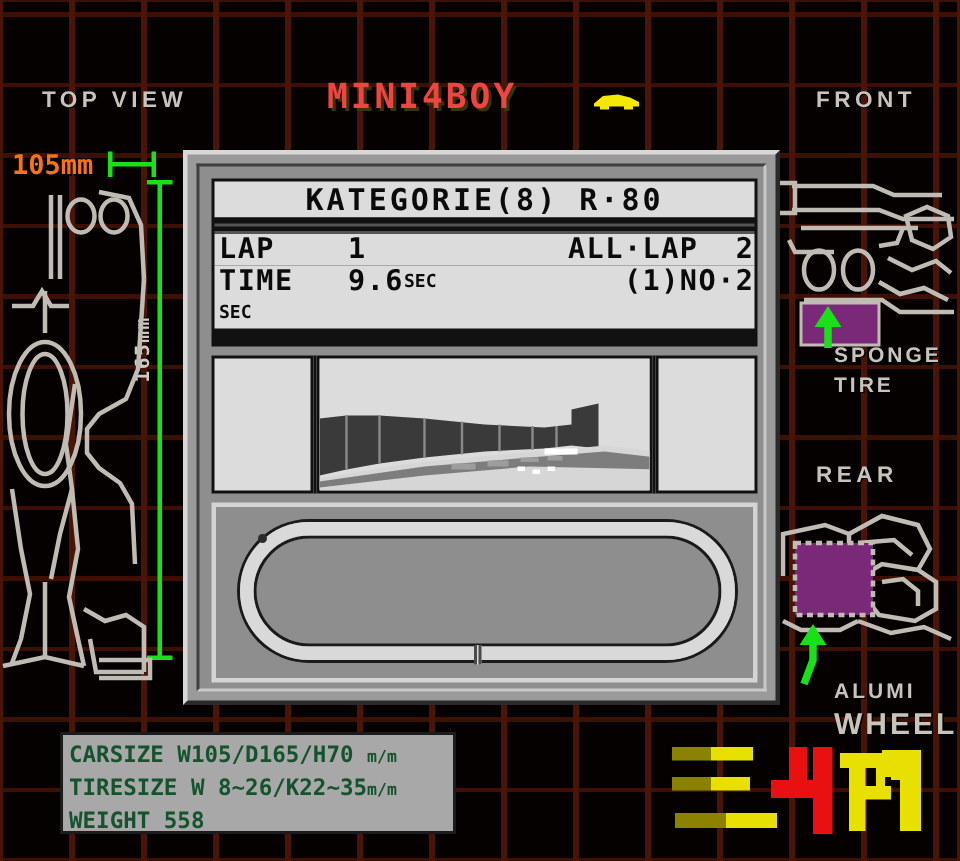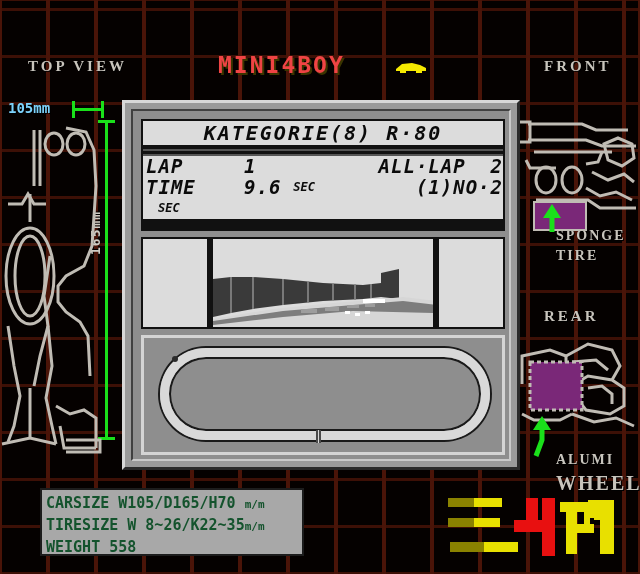--- a/index.html
+++ b/index.html
@@ -13,21 +13,21 @@
     position:absolute;left:0;top:0;width:640px;height:574px;
     background-color:#050100;
     background-image:
       repeating-linear-gradient(to right, #4a1408 0 4px, transparent 4px 48px),
       repeating-linear-gradient(to bottom, #3d1006 0 3px, transparent 3px 47px);
     background-position:-2px -2px, 0 8px;
   }
   .lbl{
     position:absolute;color:#c8c4bc;font-size:15px;letter-spacing:3px;
     font-weight:bold;text-shadow:1px 1px 0 #000;white-space:nowrap;
-    font-family:Liberation Serif, serif;
+    font-family:Liberation Sans, sans-serif;
   }
   
   #title{
     position:absolute;left:218px;top:52px;color:#ef4444;font-size:23px;
     font-weight:bold;letter-spacing:2px;white-space:nowrap;
     text-shadow:2px 2px 0 #3a3400;
     font-family:"DejaVu Sans Mono","Liberation Mono",monospace;
   }
   #title-car{
     position:absolute;left:394px;top:60px;width:34px;height:14px;
@@ -39,38 +39,37 @@
     border-top:3px solid #d8d8d8;border-left:3px solid #d8d8d8;
     border-right:3px solid #2a2a2a;border-bottom:3px solid #2a2a2a;
     box-sizing:border-box;
   }
   #console-inner{
     position:absolute;left:6px;top:6px;width:380px;height:352px;
     background:#8e8e8e;
     border-top:2px solid #404040;border-left:2px solid #404040;
     border-right:2px solid #c9c9c9;border-bottom:2px solid #c9c9c9;
     box-sizing:border-box;
-    font-style:italic;
   }
   
   #infoblock{
     position:absolute;left:8px;top:8px;width:364px;height:112px;
     background:#111;box-sizing:border-box;padding:2px;
   }
   .lcdrow{
     background:#dcdcdc;color:#0b0b0b;font-size:19px;font-weight:bold;
     letter-spacing:1px;line-height:21px;height:21px;overflow:hidden;
     white-space:pre;box-sizing:border-box;padding-left:3px;
     font-family:"DejaVu Sans Mono","Liberation Mono",monospace;
   }
   #kat{text-align:center;letter-spacing:2px;padding-left:0;height:24px;line-height:24px;font-size:20px;}
   .gap{height:4px;background:#111;}
   .gap2{height:7px;background:#111;
     border-top:2px solid #555;border-bottom:2px solid #555;box-sizing:border-box;}
-  .row-flex{display:flex;align-items:center;gap:12px;}
+  .row-flex{display:flex;align-items:center;}
   .c-label{width:86px;display:inline-block;}
   .c-val{flex:1;text-align:right;}
   .unit{font-size:12px;letter-spacing:0;}
   
   #viewrow{
     position:absolute;left:8px;top:126px;width:364px;height:92px;
     display:flex;gap:0;background:#111;
   }
   .sidepane{
     width:68px;background:#dcdcdc;
@@ -102,21 +101,21 @@
     background:#a8a8a8;border:2px solid #1c1c1c;box-sizing:border-box;
     padding:3px 4px;
   }
   .specline{
     color:#14532d;font-size:15px;font-weight:bold;letter-spacing:0px;
     line-height:21px;white-space:pre;
     font-family:"DejaVu Sans Mono","Liberation Mono",monospace;
   }
   .mm{font-size:11px;}
   
-  .dimtxt{position:absolute;color:#7dd3fc;font-size:14px;font-weight:bold;
+  .dimtxt{position:absolute;color:#f97316;font-size:18px;font-weight:bold;
     text-shadow:1px 1px 0 #000;white-space:nowrap;
     font-family:"DejaVu Sans Mono","Liberation Mono",monospace;}
   #dim-h-line{position:absolute;left:72px;top:108px;width:32px;height:3px;background:#1ae01a;}
   #dim-h-cap1{position:absolute;left:72px;top:101px;width:3px;height:17px;background:#1ae01a;}
   #dim-h-cap2{position:absolute;left:101px;top:101px;width:3px;height:17px;background:#1ae01a;}
   #dim-v-line{position:absolute;left:105px;top:120px;width:3px;height:320px;background:#1ae01a;}
   #dim-v-cap1{position:absolute;left:98px;top:120px;width:17px;height:3px;background:#1ae01a;}
   #dim-v-cap2{position:absolute;left:98px;top:437px;width:17px;height:3px;background:#1ae01a;}
   #dim-165{
     position:absolute;left:88px;top:255px;

